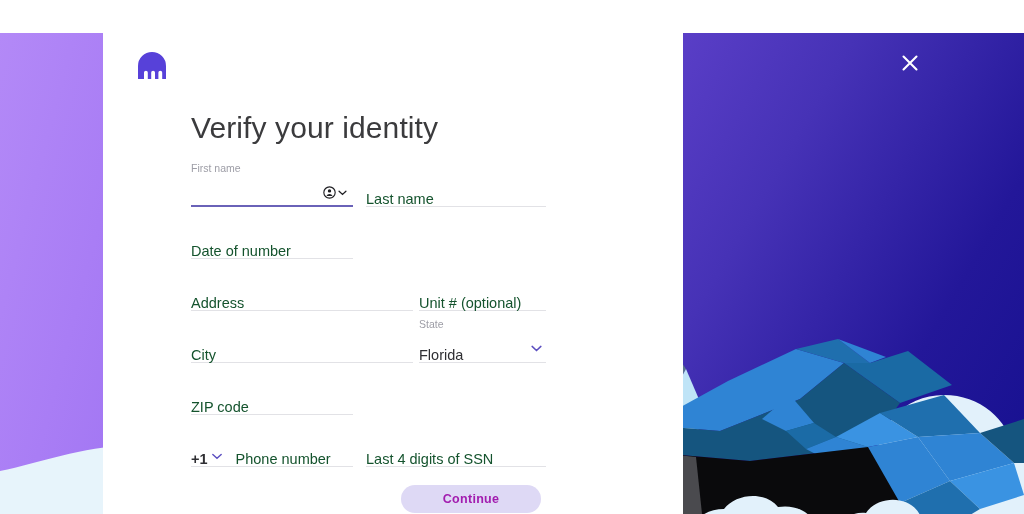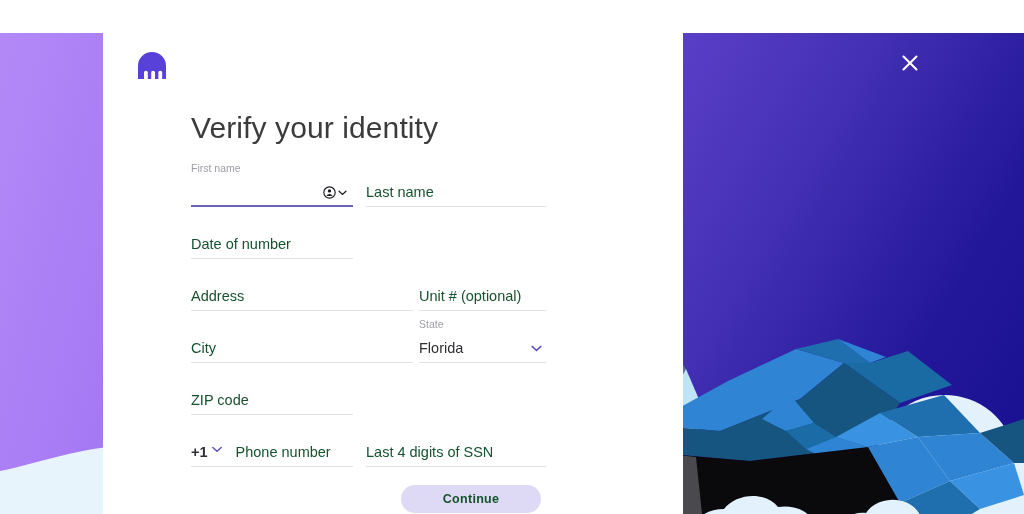--- a/index.html
+++ b/index.html
@@ -54,21 +54,20 @@
   .row { position: relative; height: 52px; margin-bottom: 0; }
   .row + .row { margin-top: 0; }
 
   .field {
     position: absolute;
     bottom: 0;
     height: 44px;
     border-bottom: 1px solid #e2e2e6;
     display: flex;
     align-items: flex-end;
-    padding-bottom: 7px;
   }
   .field.focused { border-bottom: 2px solid #6a62b8; }
 
   .placeholder {
     font-size: 14.5px;
     color: #14532d;
     font-weight: 400;
     line-height: 1;
   }
   .float-label {
@@ -111,21 +110,21 @@
   .c-narrow { left: 228px; width: 127px; }
 
   
   #continue {
     position: absolute;
     left: 298px; top: 452px;
     width: 140px; height: 28px;
     border: none;
     border-radius: 14px;
     background: #ded9f5;
-    color: #14532d;
+    color: #a21caf;
     font-family: "Liberation Sans", sans-serif;
     font-size: 12.5px;
     font-weight: 700;
     letter-spacing: .3px;
     cursor: default;
   }
 
   
   #close-btn {
     position: absolute;

